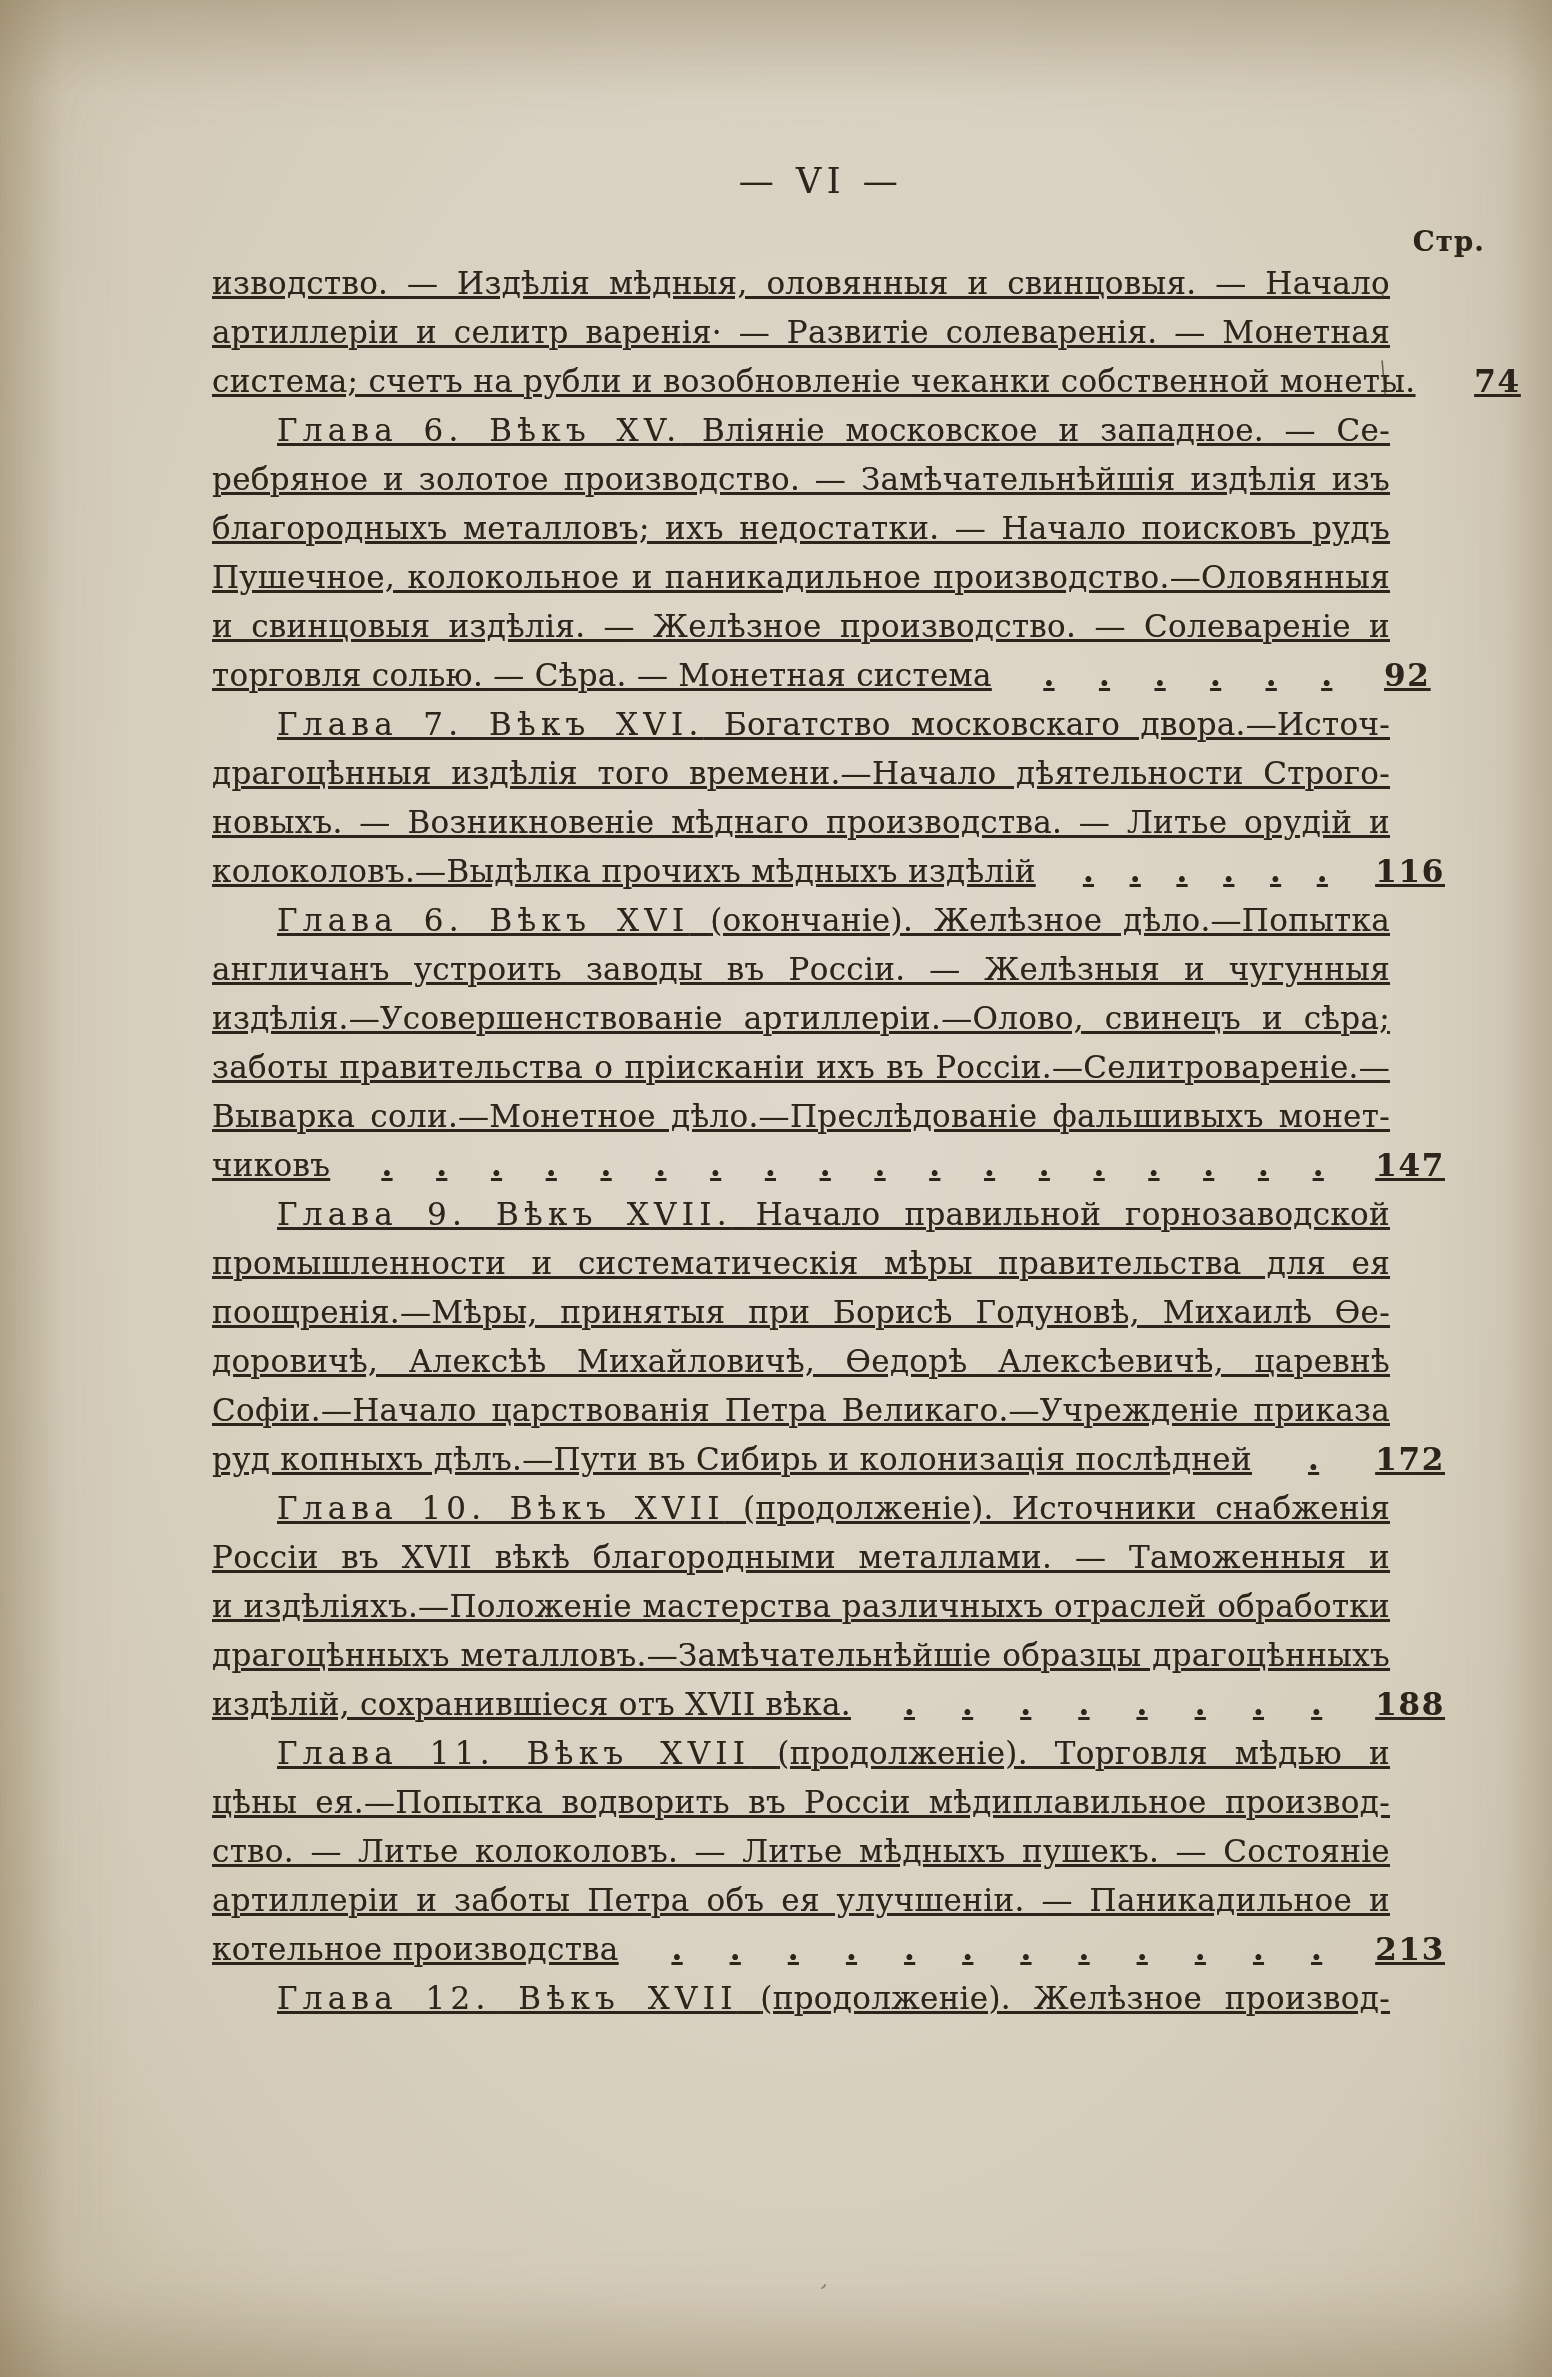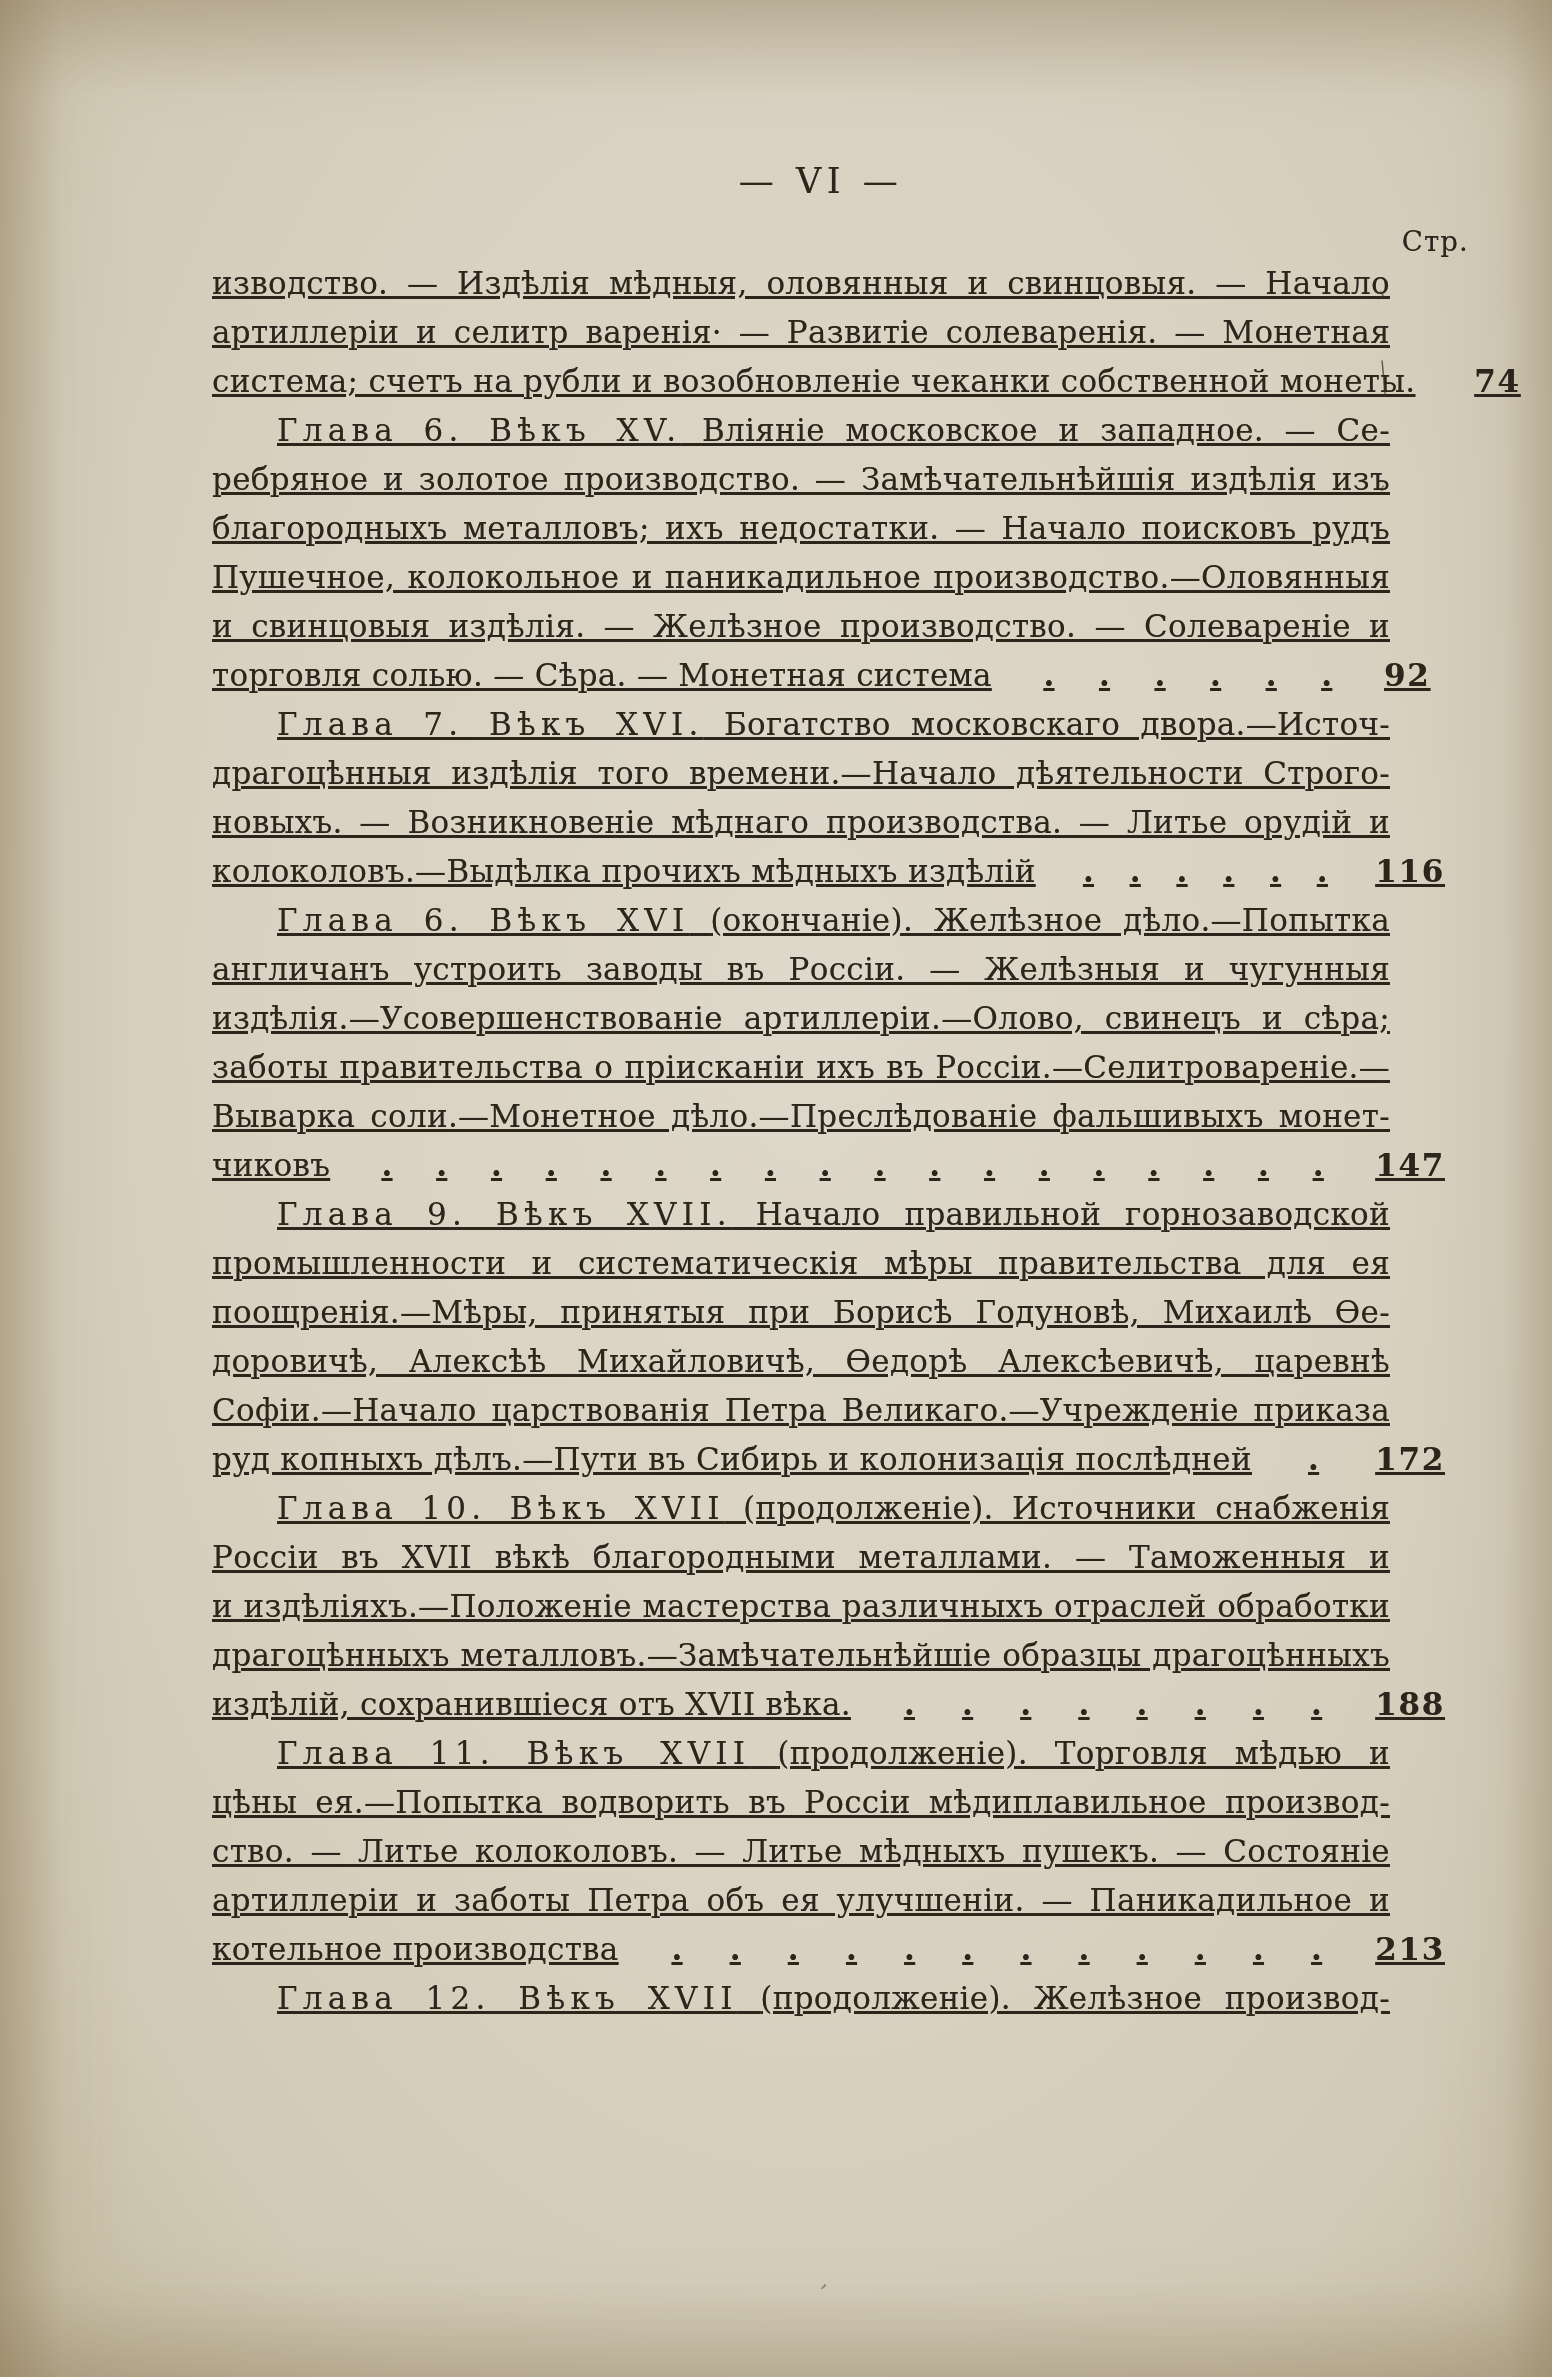--- a/index.html
+++ b/index.html
@@ -17,22 +17,22 @@
       radial-gradient(ellipse at 52% 42%, #ded8ca 0%, #d9d2c2 48%, #d2cab6 78%, #c3b99f 100%);
     box-shadow: inset 0 0 121px rgba(92,76,44,.28);
   }
   .page-header{
     position:absolute; top:161px; left:232px; width:1178px;
     text-align:center;
     font-size:35px; letter-spacing:5.5px;
     text-shadow:0 0 0.6px rgba(43,37,28,.45);
   }
   .col-label{
-    position:absolute; top:225px; right:84px;
-    font-size:27.6px; font-weight:normal; letter-spacing:1.1px;
+    position:absolute; top:225px; right:68px;
+    font-size:27.6px; font-weight:bold; letter-spacing:1.1px;
     text-shadow:0 0 0.6px rgba(43,37,28,.4);
   }
   .toc{
     position:absolute; top:259px; left:212px; width:1233px;
     font-size:31px; letter-spacing:0.3px;
     text-shadow:0 0 0.6px rgba(43,37,28,.38);
   }
   .line{box-sizing:border-box; height:49px; line-height:49px; white-space:nowrap;text-decoration:underline;}
   .line.fill{width:1178px; text-align:justify; text-align-last:justify; white-space:normal;}
   .line.withpage{width:1233px; display:flex; align-items:baseline;gap:14px;}

